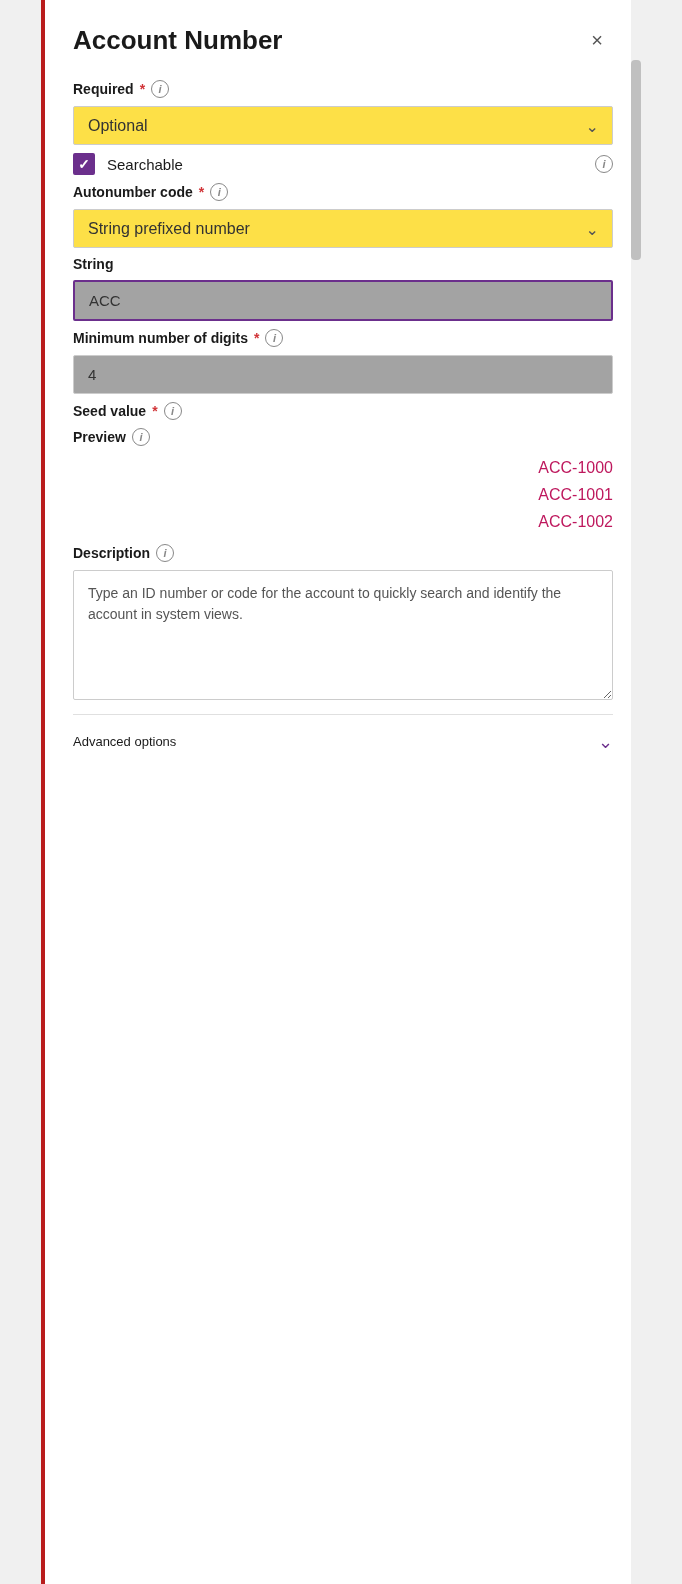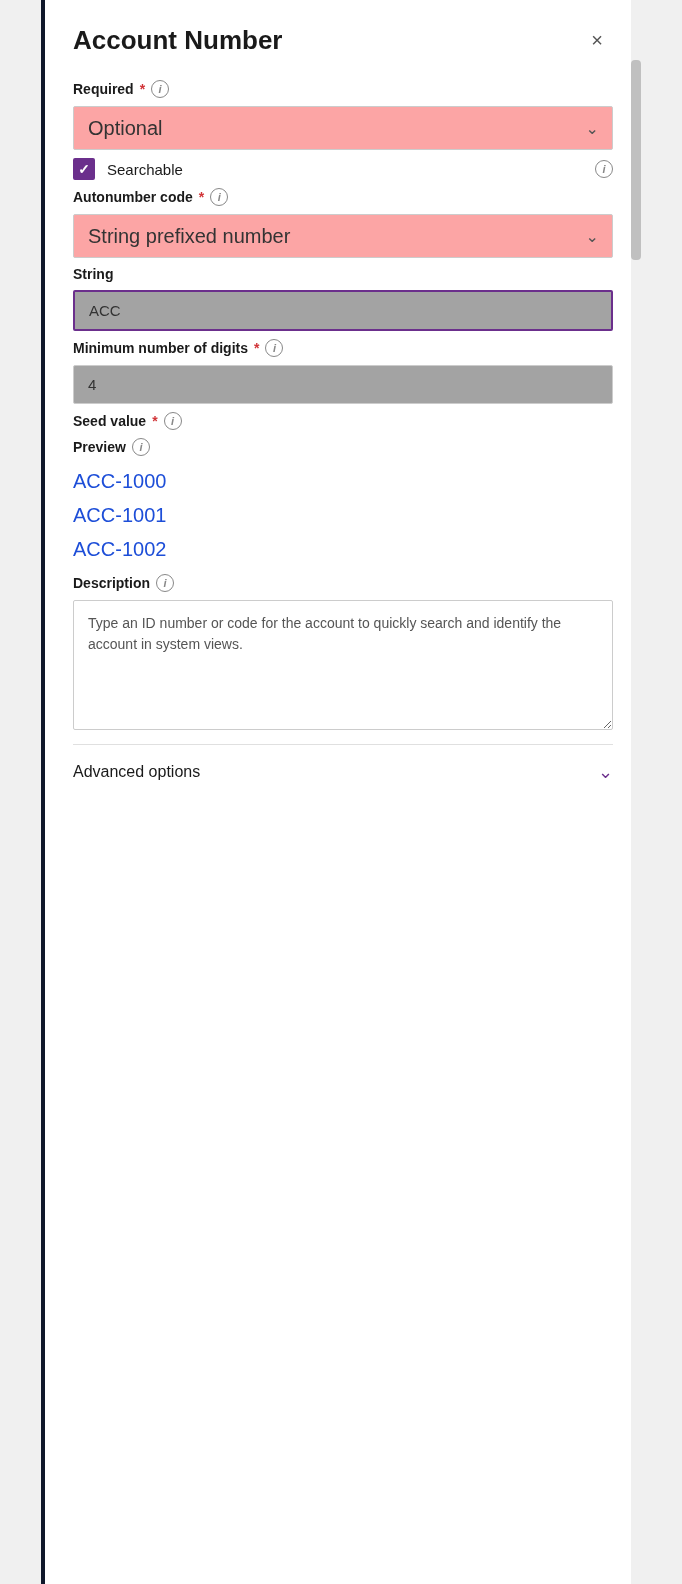--- a/index.html
+++ b/index.html
@@ -15,21 +15,21 @@
       justify-content: center;
       align-items: flex-start;
     }
 
     .panel {
       width: 600px;
       min-height: 1584px;
       background: #ffffff;
       position: relative;
       padding: 24px 28px 40px 28px;
-      border-left: 4px solid #0f172a;
+      border-left: 4px solid #b91c1c;
       overflow-y: auto;
     }
 
     .panel-header {
       display: flex;
       justify-content: space-between;
       align-items: center;
       margin-bottom: 24px;
     }
 
@@ -85,23 +85,23 @@
       font-style: italic;
       font-weight: 600;
       flex-shrink: 0;
     }
 
     .dropdown {
       width: 100%;
       padding: 10px 14px;
       border: 1px solid #ccc;
       border-radius: 2px;
-      font-size: 20px;
+      font-size: 16px;
       color: #333;
-      background: #fca5a5;
+      background: #fde047;
       appearance: none;
       -webkit-appearance: none;
       cursor: pointer;
       position: relative;
     }
 
     .dropdown-wrapper {
       position: relative;
       width: 100%;
     }
@@ -166,23 +166,24 @@
 
     .text-input.focused {
       border: 2px solid #6b2f8c;
     }
 
     .preview-list {
       margin-top: 8px;
     }
 
     .preview-item {
-      font-size: 20px;
-      color: #1d4ed8;
+      font-size: 16px;
+      color: #be185d;
       line-height: 1.7;
+      text-align: right;
     }
 
     .description-textarea {
       width: 100%;
       min-height: 130px;
       padding: 12px 14px;
       border: 1px solid #ccc;
       border-radius: 2px;
       font-size: 14px;
       color: #555;
@@ -194,21 +195,21 @@
     .advanced-options-row {
       display: flex;
       align-items: center;
       justify-content: space-between;
       padding: 16px 0;
       border-top: 1px solid #e0e0e0;
       margin-top: 10px;
     }
 
     .advanced-options-label {
-      font-size: 16px;
+      font-size: 13px;
       font-weight: 500;
       color: #1a1a1a;
     }
 
     .advanced-chevron {
       font-size: 18px;
       color: #6b2f8c;
     }
 
     .scrollbar-track {

